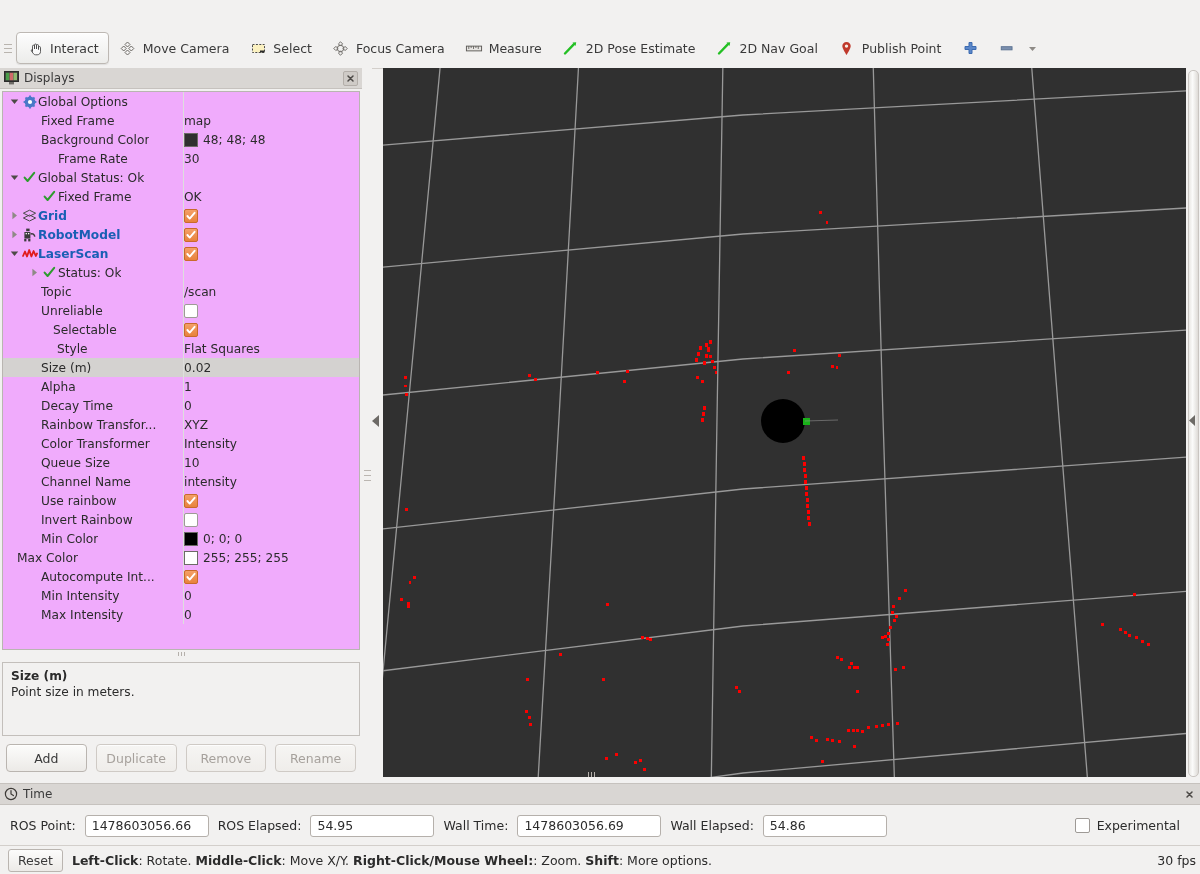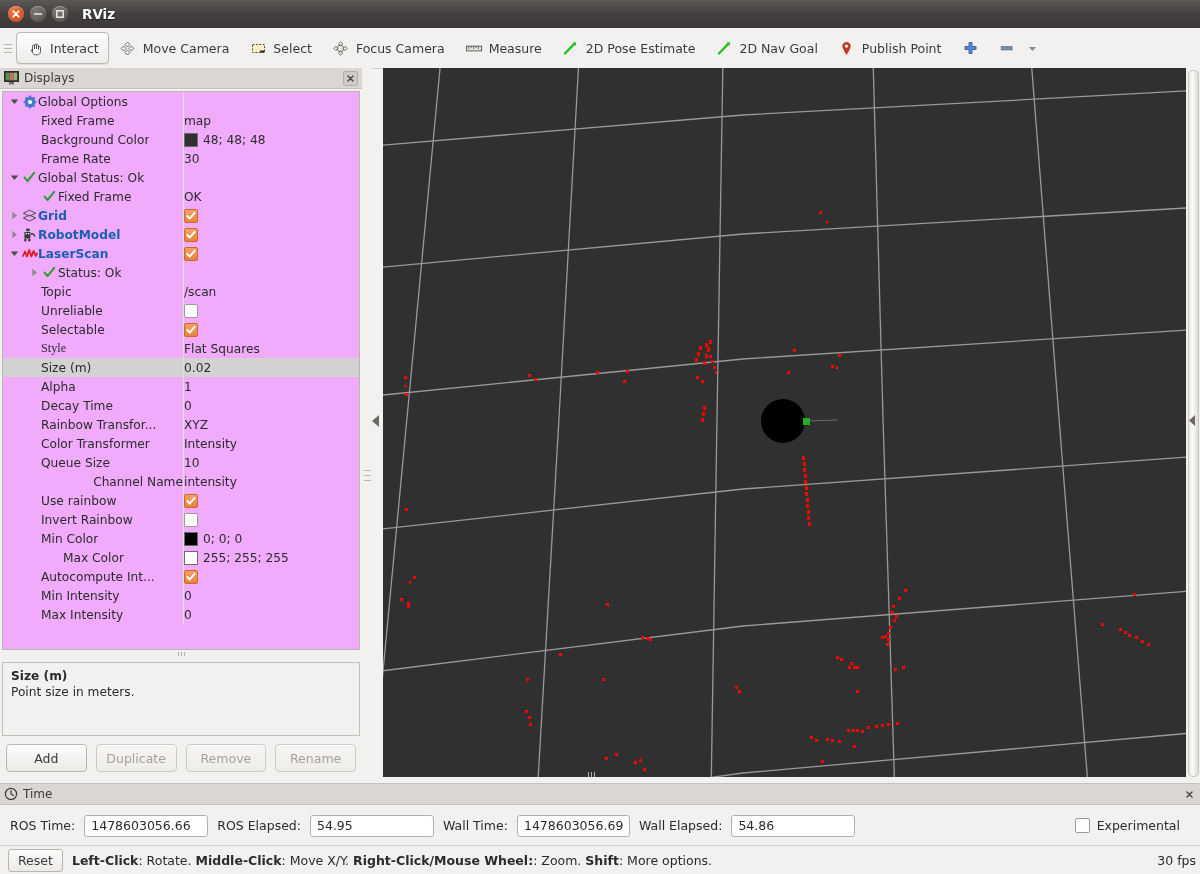--- a/index.html
+++ b/index.html
@@ -174,40 +174,20 @@
   }
   .hint{font-size:12.5px;color:#2b2b2b;}
   .hint b{font-weight:bold;}
   .fps{margin-left:auto;font-size:12.5px;color:#2b2b2b;padding-right:12px;}
 </style>
 </head>
 <body>
 
 <div class="app">
 
-  <div class="titlebar">
-    <div class="wbtns">
-      <div class="wbtn close">
-        <svg width="16" height="16" viewBox="0 0 16 16">
-            <path d="M5.2 5.2 L10.8 10.8 M10.8 5.2 L5.2 10.8" stroke="#fff" stroke-width="1.6" stroke-linecap="round"></path>
-          </svg>
-      </div>
-      <div class="wbtn min">
-        <svg width="16" height="16" viewBox="0 0 16 16">
-            <path d="M4.5 8 H11.5" stroke="#eae8e6" stroke-width="1.6" stroke-linecap="round"></path>
-          </svg>
-      </div>
-      <div class="wbtn max">
-        <svg width="16" height="16" viewBox="0 0 16 16">
-            <rect x="4.8" y="4.8" width="6.4" height="6.4" fill="none" stroke="#eae8e6" stroke-width="1.5"></rect>
-          </svg>
-      </div>
-    </div>
-    <div class="wtitle">RViz</div>
-  </div>
 
   <div class="toolbar">
     <div class="tgrip">
         <i></i>
         <i></i>
         <i></i>
       </div>
 
     <div class="tbtn active">
       <span class="ic">
@@ -404,21 +384,21 @@
               </td>
               <td class="c2">
                 <div class="cell2">
                   <span class="swatch" style="background: rgb(48, 48, 48);"></span>
                   <span>48; 48; 48</span>
                 </div>
               </td>
             </tr>
             <tr>
               <td class="c1">
-                <div class="rowin" style="padding-left: 24px;">
+                <div class="rowin" style="padding-left: 41px;">
                   <span class="arrow"></span>
                   <span class="tico" style="width: 0px;"></span>
                   <span class="tlabel">Frame Rate</span>
                 </div>
               </td>
               <td class="c2">
                 <div class="cell2">
                   <span>30</span>
                 </div>
               </td>
@@ -591,39 +571,39 @@
                 </div>
               </td>
               <td class="c2">
                 <div class="cell2">
                   <span class="cbx"></span>
                 </div>
               </td>
             </tr>
             <tr>
               <td class="c1">
-                <div class="rowin" style="padding-left: 24px;">
+                <div class="rowin" style="padding-left: 24px; margin-left: 12px;">
                   <span class="arrow"></span>
                   <span class="tico" style="width: 0px;"></span>
                   <span class="tlabel">Selectable</span>
                 </div>
               </td>
               <td class="c2">
                 <div class="cell2">
                   <span class="cbx on">
                     <svg width="10" height="10" viewBox="0 0 10 10">
                       <path d="M1.4 5 L3.7 7.6 L8.6 1.8" stroke="#ffffff" stroke-width="1.9" fill="none" stroke-linecap="round" stroke-linejoin="round"></path>
                     </svg>
                   </span>
                 </div>
               </td>
             </tr>
             <tr>
               <td class="c1">
-                <div class="rowin" style="padding-left: 24px; font-family: Liberation Serif, serif;">
+                <div class="rowin" style="padding-left: 40px;">
                   <span class="arrow"></span>
                   <span class="tico" style="width: 0px;"></span>
                   <span class="tlabel">Style</span>
                 </div>
               </td>
               <td class="c2">
                 <div class="cell2">
                   <span>Flat Squares</span>
                 </div>
               </td>
@@ -707,21 +687,21 @@
                 </div>
               </td>
               <td class="c2">
                 <div class="cell2">
                   <span>10</span>
                 </div>
               </td>
             </tr>
             <tr>
               <td class="c1">
-                <div class="rowin" style="padding-left: 8px; justify-content: flex-end;">
+                <div class="rowin" style="padding-left: 24px;">
                   <span class="arrow"></span>
                   <span class="tico" style="width: 0px;"></span>
                   <span class="tlabel">Channel Name</span>
                 </div>
               </td>
               <td class="c2">
                 <div class="cell2">
                   <span>intensity</span>
                 </div>
               </td>
@@ -768,21 +748,21 @@
               </td>
               <td class="c2">
                 <div class="cell2">
                   <span class="swatch" style="background: rgb(0, 0, 0);"></span>
                   <span>0; 0; 0</span>
                 </div>
               </td>
             </tr>
             <tr>
               <td class="c1">
-                <div class="rowin" style=" margin-left: 46px;">
+                <div class="rowin" style="">
                   <span class="arrow"></span>
                   <span class="tico" style="width: 0px;"></span>
                   <span class="tlabel">Max Color</span>
                 </div>
               </td>
               <td class="c2">
                 <div class="cell2">
                   <span class="swatch" style="background: rgb(255, 255, 255);"></span>
                   <span>255; 255; 255</span>
                 </div>
@@ -1060,28 +1040,28 @@
       </span>
       <span class="th-title">Time</span>
       <span class="th-close">
         <svg width="9" height="9" viewBox="0 0 9 9">
             <path d="M2 2 L7 7 M7 2 L2 7" stroke="#4d4a47" stroke-width="1.5" stroke-linecap="round"></path>
           </svg>
       </span>
     </div>
 
     <div class="time-row">
-      <span class="tlbl">ROS Time:</span>
+      <span class="tlbl">ROS Point:</span>
       <span class="tinput" style="width:124px">1478603056.66</span>
 
       <span class="tlbl">ROS Elapsed:</span>
       <span class="tinput" style="width:124px">54.95</span>
 
       <span class="tlbl">Wall Time:</span>
-      <span class="tinput" style="width:113px">1478603056.69</span>
+      <span class="tinput" style="width:144px">1478603056.69</span>
 
       <span class="tlbl">Wall Elapsed:</span>
       <span class="tinput" style="width:124px">54.86</span>
 
       <span class="expwrap">
         <span class="expbox"></span>
         <span class="tlbl">Experimental</span>
       </span>
     </div>
   </div>

